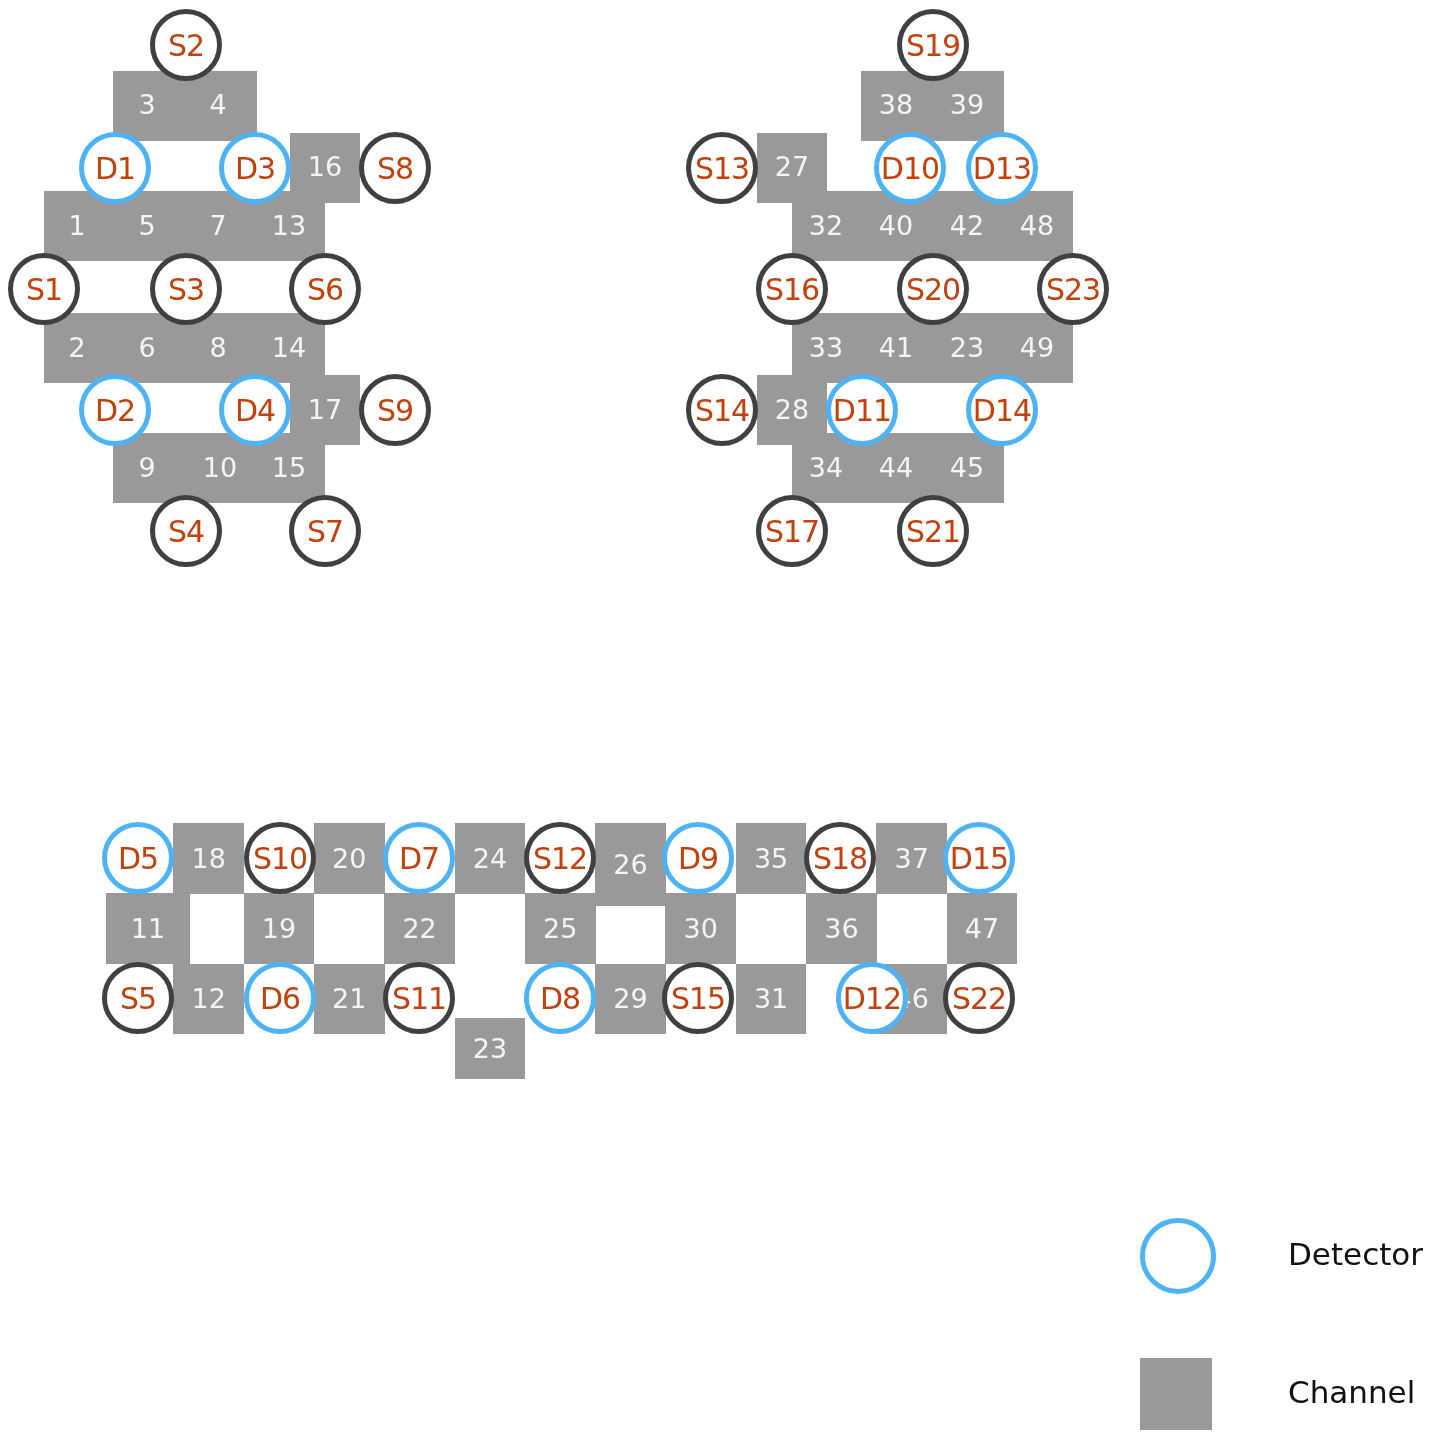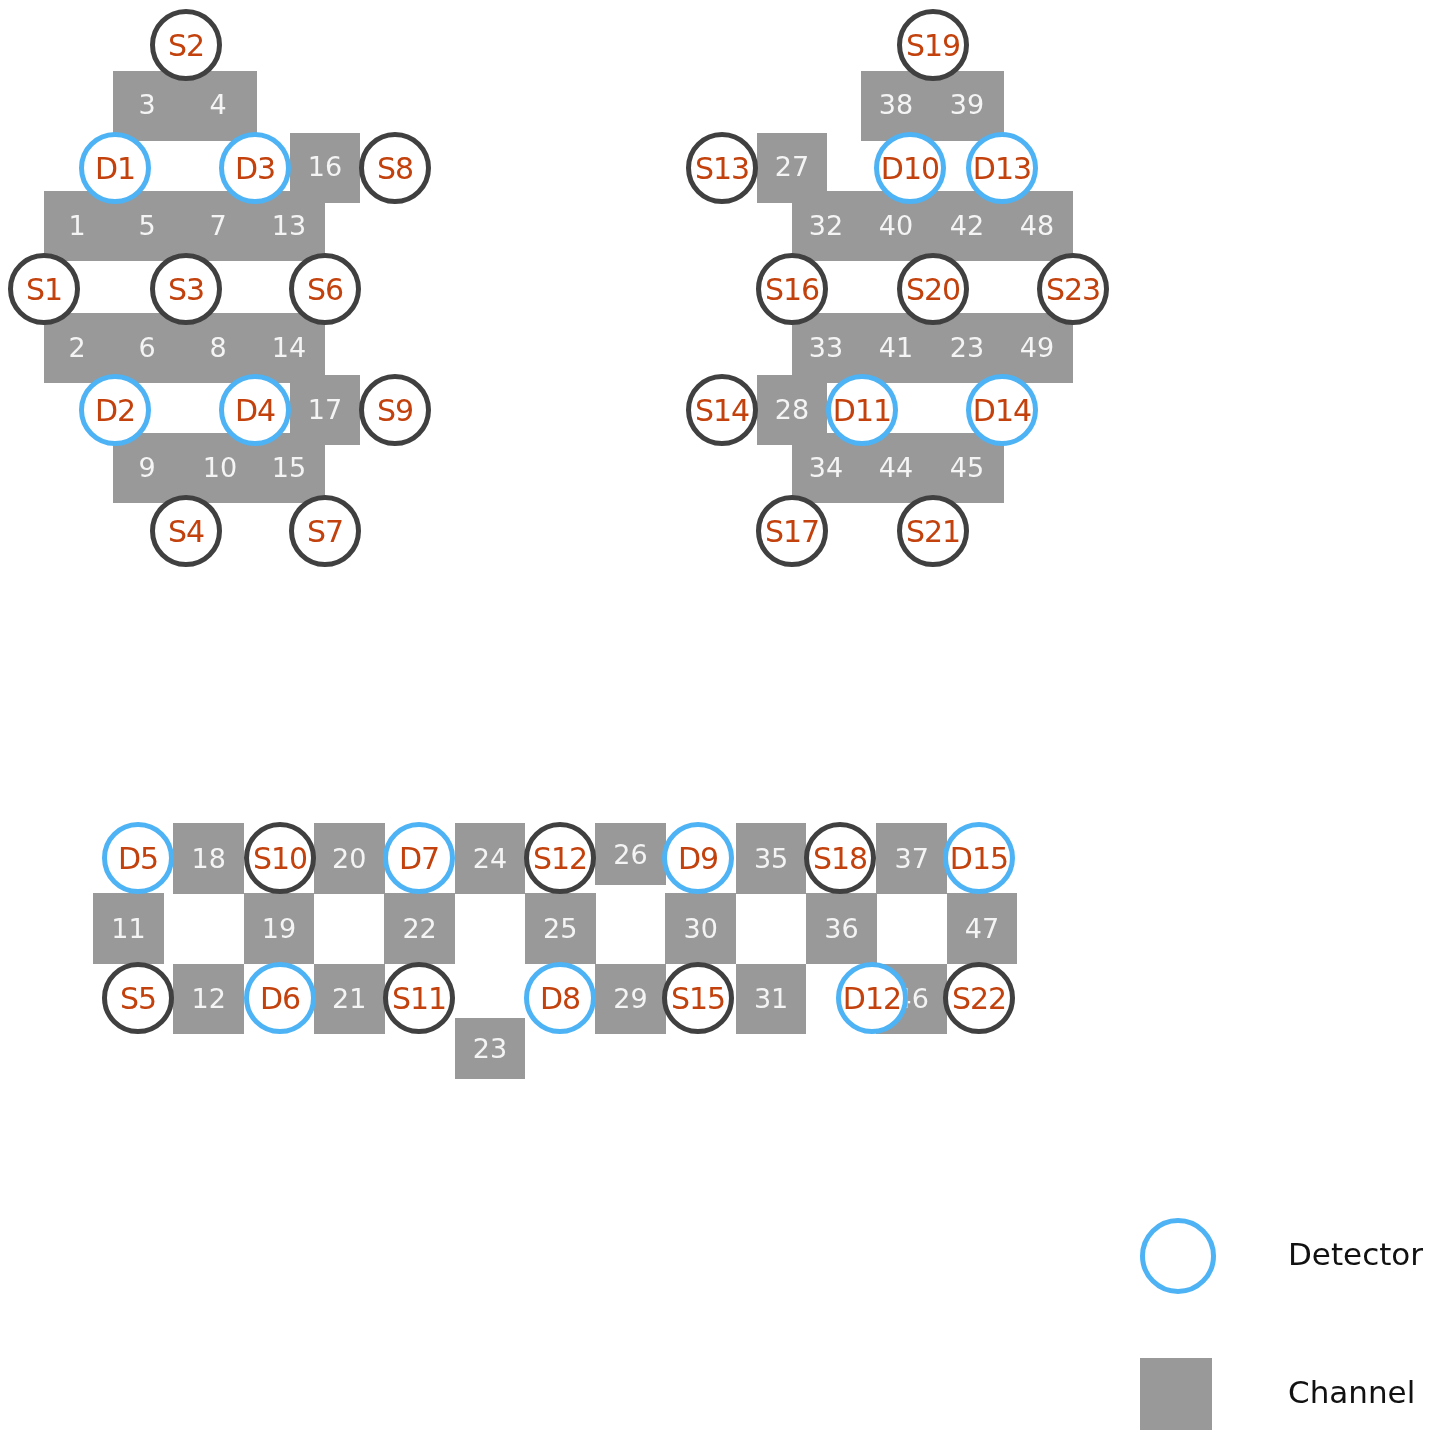--- a/index.html
+++ b/index.html
@@ -70,24 +70,24 @@
       <div class="ch-label" style="left: 1037px; top: 347px;">49</div>
       <div class="ch-label" style="left: 792px; top: 409px;">28</div>
       <div class="ch-label" style="left: 826px; top: 467px;">34</div>
       <div class="ch-label" style="left: 896px; top: 467px;">44</div>
       <div class="ch-label" style="left: 967px; top: 467px;">45</div>
     </div>
   <div id="grid">
       <div class="ch" style="left: 173.3px; top: 823px; width: 70.8px; height: 70.8px;">18</div>
       <div class="ch" style="left: 313.9px; top: 823px; width: 70.8px; height: 70.8px;">20</div>
       <div class="ch" style="left: 454.5px; top: 823px; width: 70.8px; height: 70.8px;">24</div>
-      <div class="ch" style="left: 595.1px; top: 823px; width: 70.8px; height: 62px; text-align: center;">26</div>
+      <div class="ch" style="left: 595.1px; top: 823px; width: 70.8px; height: 83px; text-align: center;">26</div>
       <div class="ch" style="left: 735.7px; top: 823px; width: 70.8px; height: 70.8px;">35</div>
       <div class="ch" style="left: 876.3px; top: 823px; width: 70.8px; height: 70.8px;">37</div>
-      <div class="ch" style="left: 93px; top: 893.3px; width: 71px; height: 70.8px;">11</div>
+      <div class="ch" style="left: 106px; top: 893.3px; width: 84px; height: 70.8px;">11</div>
       <div class="ch" style="left: 243.6px; top: 893.3px; width: 70.8px; height: 70.8px;">19</div>
       <div class="ch" style="left: 384.2px; top: 893.3px; width: 70.8px; height: 70.8px;">22</div>
       <div class="ch" style="left: 524.8px; top: 893.3px; width: 70.8px; height: 70.8px;">25</div>
       <div class="ch" style="left: 665.4px; top: 893.3px; width: 70.8px; height: 70.8px;">30</div>
       <div class="ch" style="left: 806px; top: 893.3px; width: 70.8px; height: 70.8px;">36</div>
       <div class="ch" style="left: 946.6px; top: 893.3px; width: 70.8px; height: 70.8px;">47</div>
       <div class="ch" style="left: 173.3px; top: 963.6px; width: 70.8px; height: 70.8px;">12</div>
       <div class="ch" style="left: 313.9px; top: 963.6px; width: 70.8px; height: 70.8px;">21</div>
       <div class="ch" style="left: 454.5px; top: 1018px; width: 70.8px; height: 61px;">23</div>
       <div class="ch" style="left: 595.1px; top: 963.6px; width: 70.8px; height: 70.8px;">29</div>

